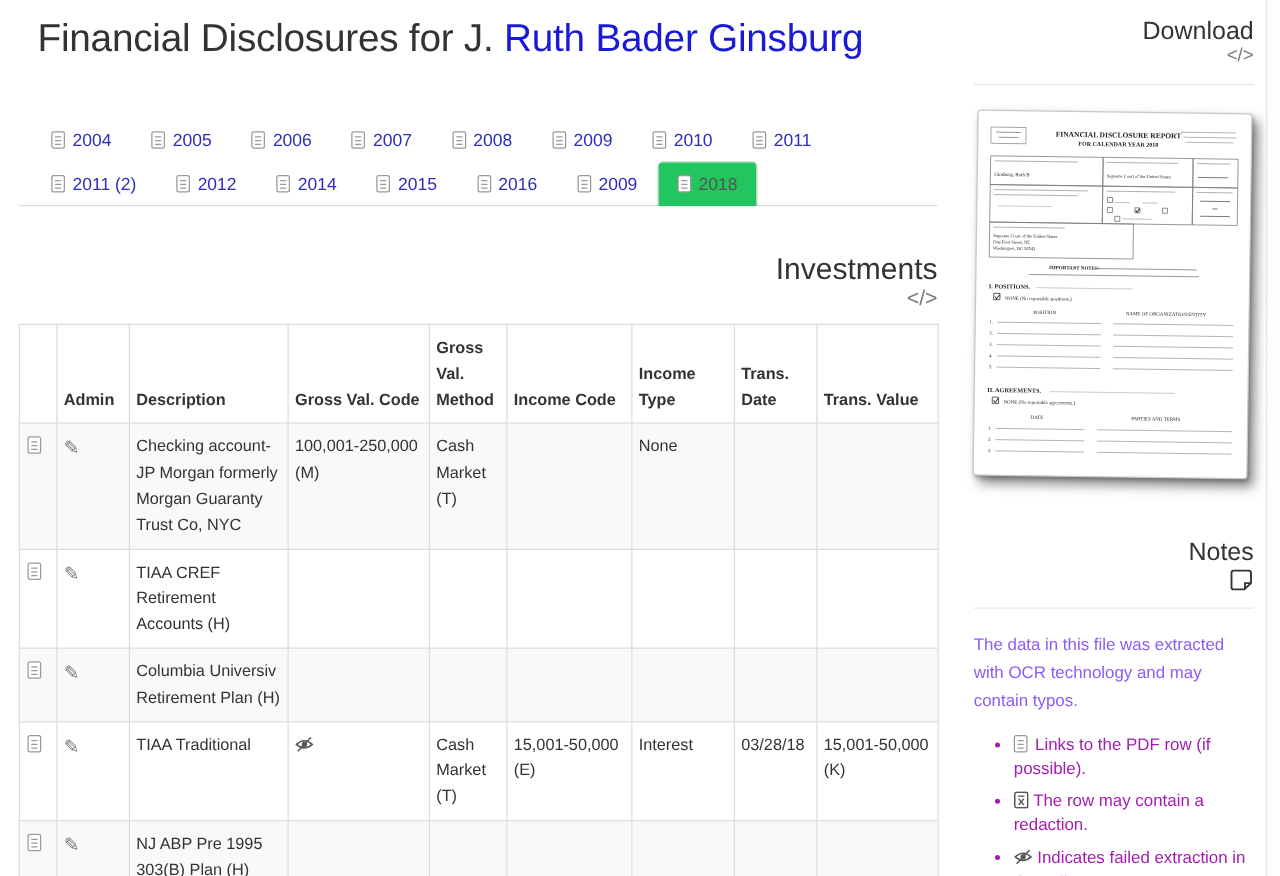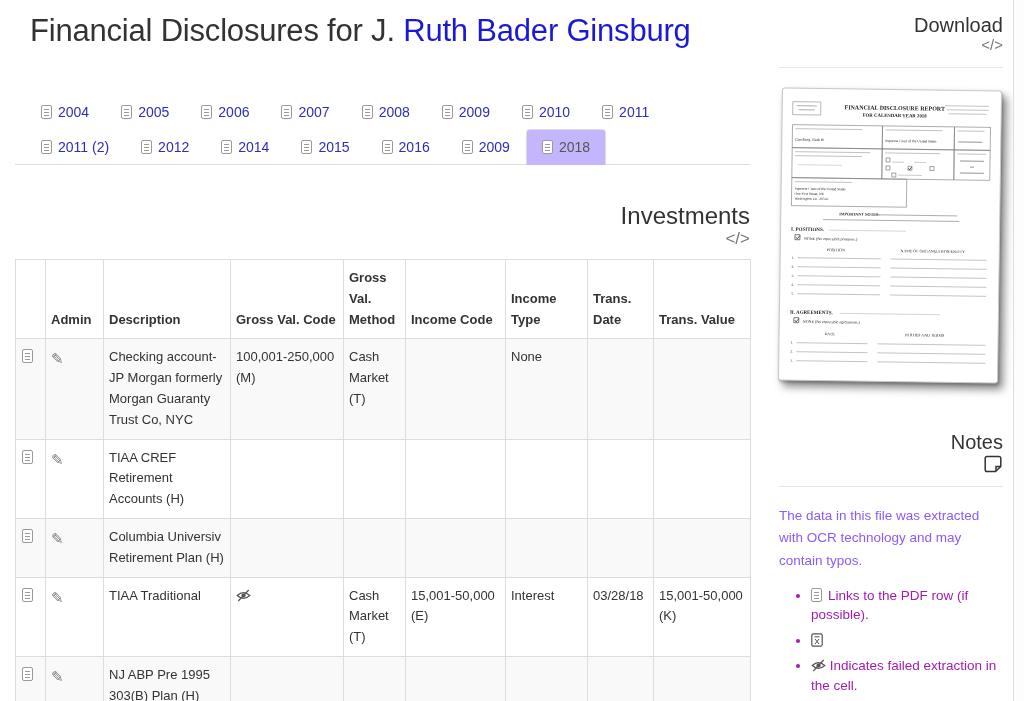--- a/index.html
+++ b/index.html
@@ -21,21 +21,21 @@
     display:flex; flex-wrap:wrap;
     border-bottom:1px solid #ddd;
   }
   ul.year-tabs li { margin-bottom:-1px; }
   ul.year-tabs li a {
     display:block; padding:9px 15px; font-size:14px; color:#2d2dbb;
     border:1px solid transparent; border-radius:4px 4px 0 0;
     white-space:nowrap;
   }
   ul.year-tabs li.active a {
-    color:#555; background:#c4b5fd; border-color:#ddd;
+    color:#555; background:#22c55e; border-color:#ddd;
     border-bottom-color:transparent;
   }
 
   
   .doc-icon {
     display:inline-block; width:11px; height:14px;
     border:1px solid #9a9a9a; border-radius:2px;
     position:relative; vertical-align:-2px; margin-right:6px;
     background:#fff;
   }
@@ -367,21 +367,21 @@
 
   <p class="ocr">The data in this file was extracted with OCR technology and may contain typos.</p>
 
   <ul class="notes-list">
     <li><span class="doc-icon"></span><span>Links to the PDF row (if possible).</span></li>
     <li><svg class="inline-svg" width="12" height="14" viewBox="0 0 12 14">
           <rect x="0.8" y="0.8" width="10.4" height="12.4" rx="1.5" fill="none" stroke="#555" stroke-width="1.2"></rect>
           <line x1="4" y1="6" x2="8" y2="11" stroke="#555" stroke-width="1"></line>
           <line x1="8" y1="6" x2="4" y2="11" stroke="#555" stroke-width="1"></line>
           <line x1="3.5" y1="3.8" x2="8.5" y2="3.8" stroke="#555" stroke-width="1"></line>
-        </svg> </li>
+        </svg> <span>The row may contain a redaction.</span></li>
     <li><svg class="inline-svg" width="15" height="13" viewBox="0 0 15 13">
           <path d="M1.2,6.5 Q7.5,0.8 13.8,6.5 Q7.5,12.2 1.2,6.5 Z" fill="none" stroke="#555" stroke-width="1.2"></path>
           <circle cx="7.5" cy="6.5" r="2.1" fill="#555"></circle>
           <line x1="2.3" y1="12" x2="12.7" y2="1" stroke="#555" stroke-width="1.2"></line>
         </svg> <span>Indicates failed extraction in the cell.</span></li>
   </ul>
 </div>
 
 <div class="scrollbar-track"></div>
 <div class="gutter"></div>

